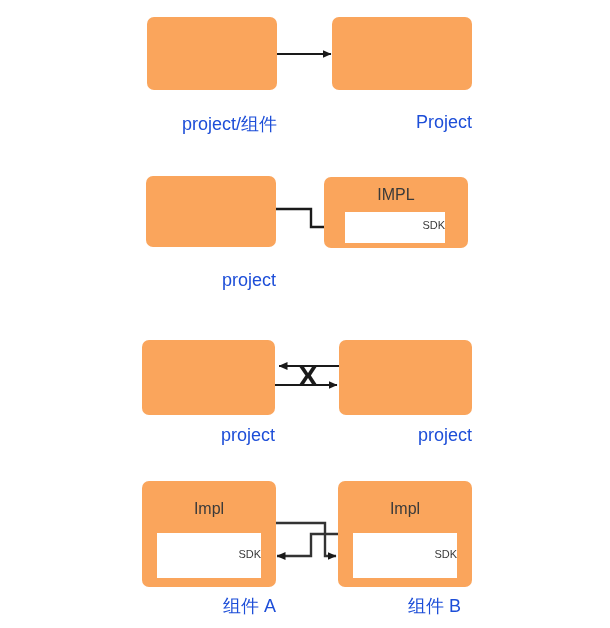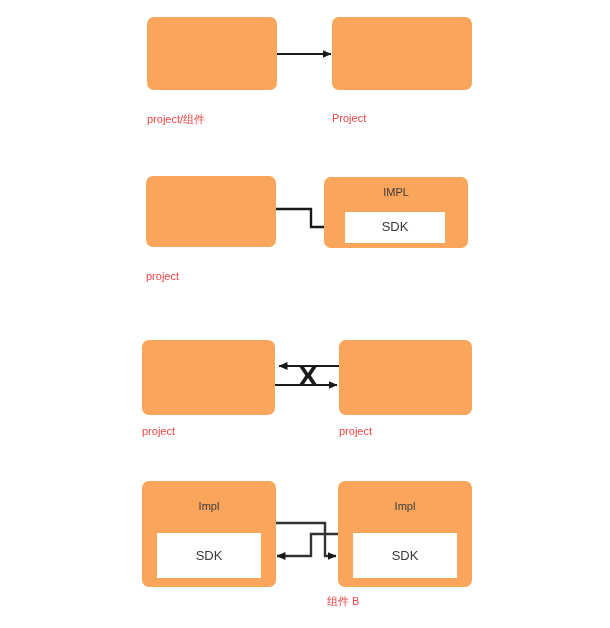--- a/index.html
+++ b/index.html
@@ -30,37 +30,37 @@
   }
   .inner-box {
     position: absolute;
     background: #ffffff;
     box-sizing: border-box;
   }
   .node-title {
     position: absolute;
     width: 100%;
     text-align: center;
-    font-size: 11px;
+    font-size: 16px;
     color: #3a3a3a;
     left: 0;
   }
   .inner-label {
     position: absolute;
     width: 100%;
-    text-align: center;
-    font-size: 13px;
+    text-align: right;
+    font-size: 11px;
     color: #3a3a3a;
     left: 0;
   }
   .caption {
     position: absolute;
-    text-align: left;
-    font-size: 11px;
-    color: #ef4444;
+    text-align: right;
+    font-size: 18px;
+    color: #1d4ed8;
     white-space: nowrap;
   }
   .x-mark {
     position: absolute;
     font-size: 30px;
     font-weight: bold;
     color: #1a1a1a;
     font-family: "Liberation Sans", "DejaVu Sans", sans-serif;
     line-height: 1;
     text-align: center;
@@ -141,20 +141,21 @@
   <div class="caption" style="left:339px; top:425px; width:133px;">project</div>
 
   <div class="x-mark" style="left:294px; top:361px; width:28px;">X</div>
 
   <div class="node-box" style="left:142px; top:481px; width:134px; height:106px;">
     <div class="node-title" style="top:19px;">Impl</div>
     <div class="inner-box" style="left:15px; top:52px; width:104px; height:45px;">
       <div class="inner-label" style="top:15px;">SDK</div>
     </div>
   </div>
+  <div class="caption" style="left:142px; top:594px; width:134px;">组件 A</div>
 
   <div class="node-box" style="left:338px; top:481px; width:134px; height:106px;">
     <div class="node-title" style="top:19px;">Impl</div>
     <div class="inner-box" style="left:15px; top:52px; width:104px; height:45px;">
       <div class="inner-label" style="top:15px;">SDK</div>
     </div>
   </div>
   <div class="caption" style="left:327px; top:594px; width:134px;">组件 B</div>
 
 </div>

